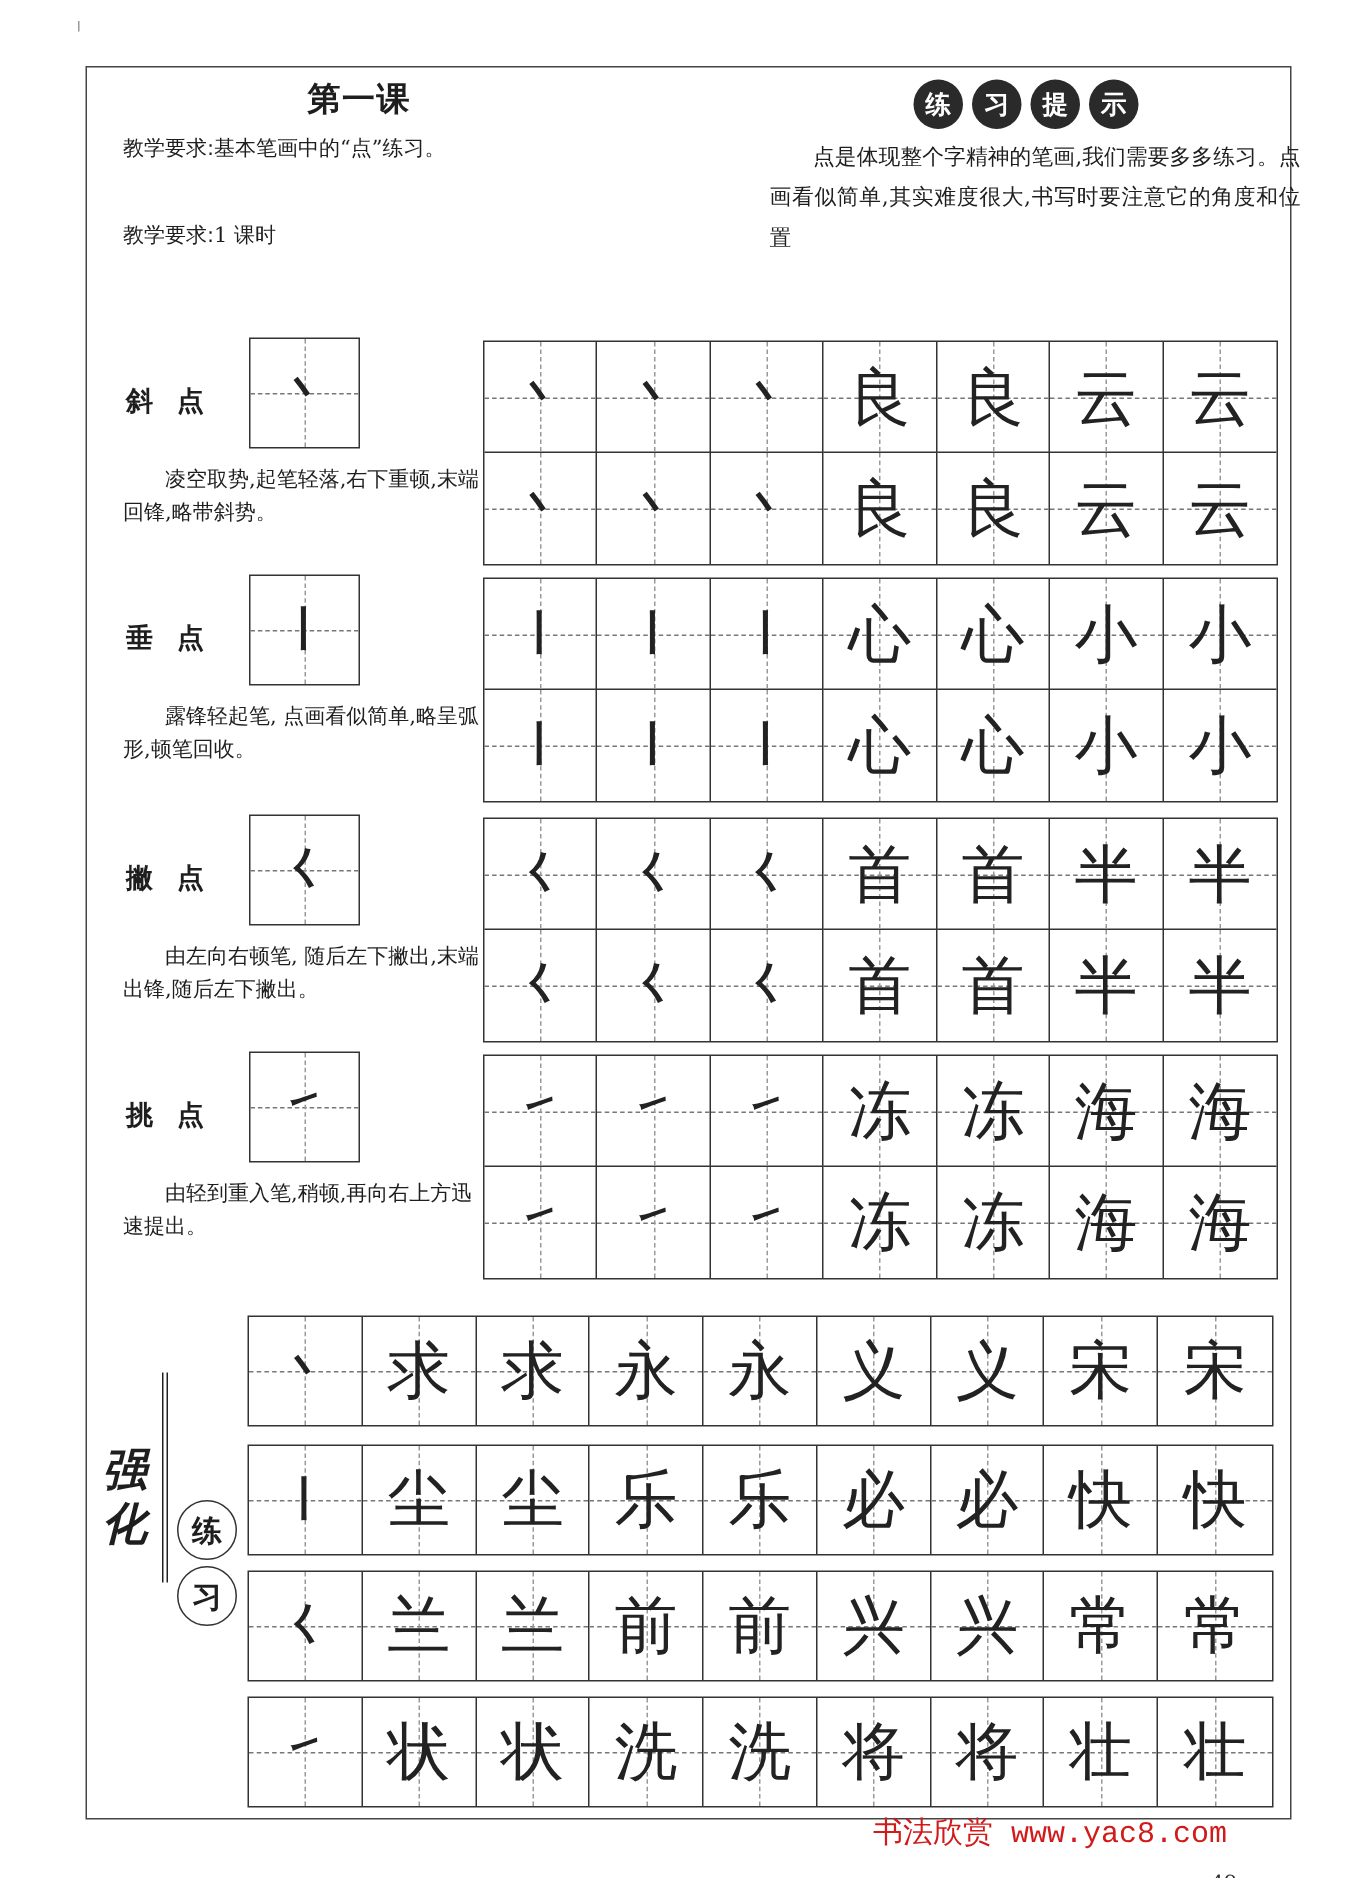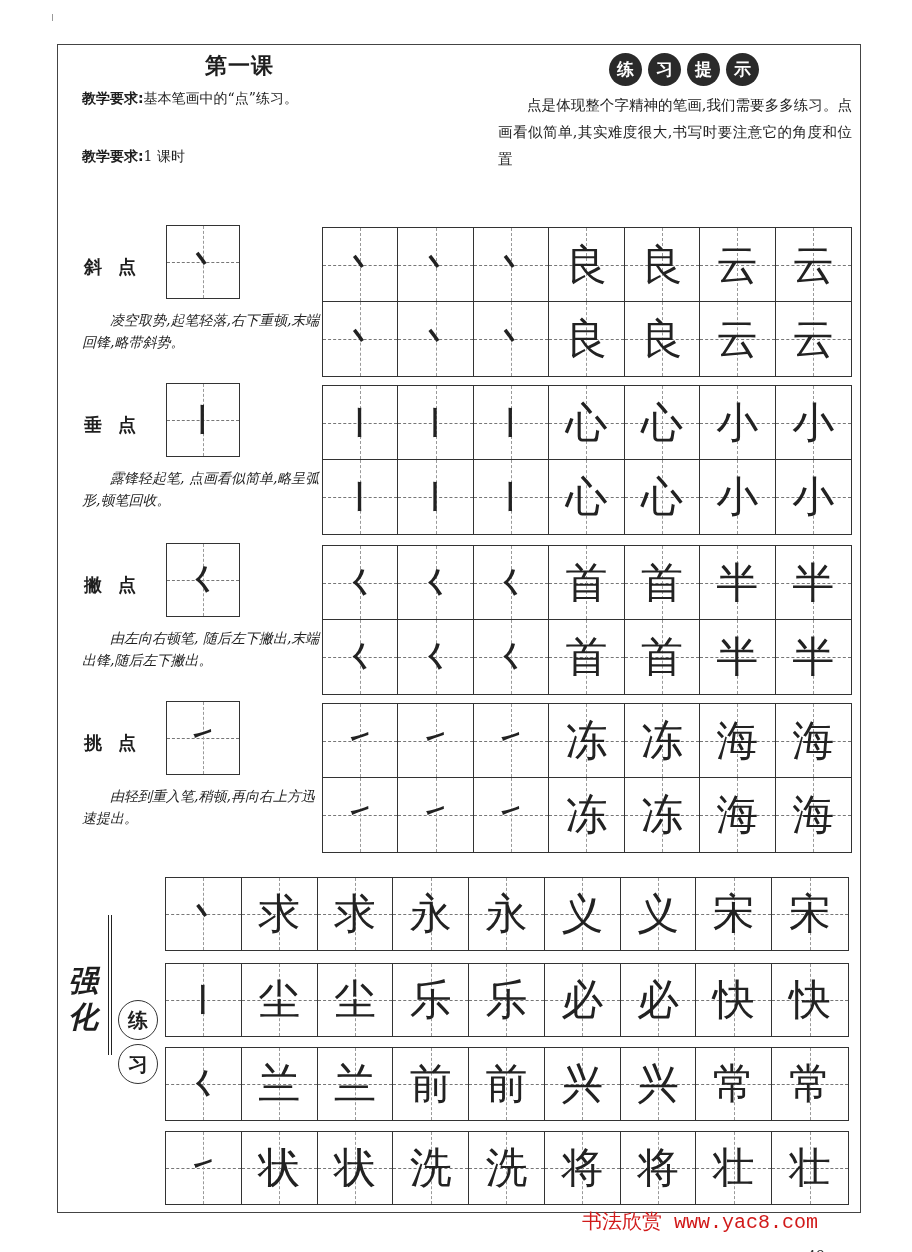--- a/index.html
+++ b/index.html
@@ -11,44 +11,44 @@
       position: absolute; left: 57px; top: 44px; width: 804px; height: 1169px;
       border: 1.5px solid #444; box-sizing: border-box;
     }
     .tick-mark { position: absolute; left: 52px; top: 14px; width: 1px; height: 7px; background: #999; }
 
     .lesson-title {
       position: absolute; left: 205px; top: 51px; font-size: 22px; font-weight: bold;
       font-family: "DejaVu Sans", "Liberation Sans", sans-serif; letter-spacing: 1px;
     }
     .meta-line { position: absolute; left: 82px; font-size: 14px; }
-    .meta-line .k { font-weight: bold; font-family: "DejaVu Sans", "Liberation Sans", sans-serif; }
+    .meta-line .k { font-weight: normal; font-family: "DejaVu Sans", "Liberation Sans", sans-serif; }
     .meta-req { top: 90px; }
     .meta-time { top: 148px; }
 
     .tips-badges { position: absolute; left: 609px; top: 53px; display: flex; gap: 6px; }
     .badge {
       width: 33px; height: 33px; border-radius: 50%; background: #2a2a2a; color: #fff;
       font-size: 17px; font-weight: bold; display: flex; align-items: center; justify-content: center;
       font-family: "DejaVu Sans", "Liberation Sans", sans-serif;
     }
     .tips-text {
-      position: absolute; left: 498px; top: 92px; width: 354px; font-size: 14.5px; line-height: 27px;
+      position: absolute; left: 513px; top: 92px; width: 354px; font-size: 14.5px; line-height: 27px;
       text-indent: 2em; text-align: justify;
     }
 
     .stroke-block { position: absolute; left: 78px; width: 240px; }
     .stroke-name {
       position: absolute; left: 6px; font-size: 18px; font-weight: bold; letter-spacing: 16px;
       font-family: "DejaVu Sans", "Liberation Sans", sans-serif;
     }
     .demo-box {
       position: absolute; left: 88px; width: 74px; height: 74px; border: 1px solid #333; box-sizing: border-box;
     }
-    .stroke-desc { position: absolute; left: 4px; width: 240px; font-size: 14px; line-height: 22px; text-indent: 2em; font-style: italic; }
+    .stroke-desc { position: absolute; left: 4px; width: 240px; font-size: 14px; line-height: 22px; text-indent: 2em; }
 
     .grid-dash-h { position: absolute; left: 0; right: 0; top: 50%; border-top: 1px dashed #777; }
     .grid-dash-v { position: absolute; top: 0; bottom: 0; left: 50%; border-left: 1px dashed #999; }
 
     .practice-grid {
       position: absolute; left: 322px; width: 530px; border: 1.5px solid #333; box-sizing: border-box;
       display: grid; grid-template-columns: repeat(7, 1fr); grid-template-rows: repeat(2, 1fr);
     }
     .cell {
       position: relative; border-right: 1px solid #333; border-bottom: 1px solid #333; box-sizing: border-box;

